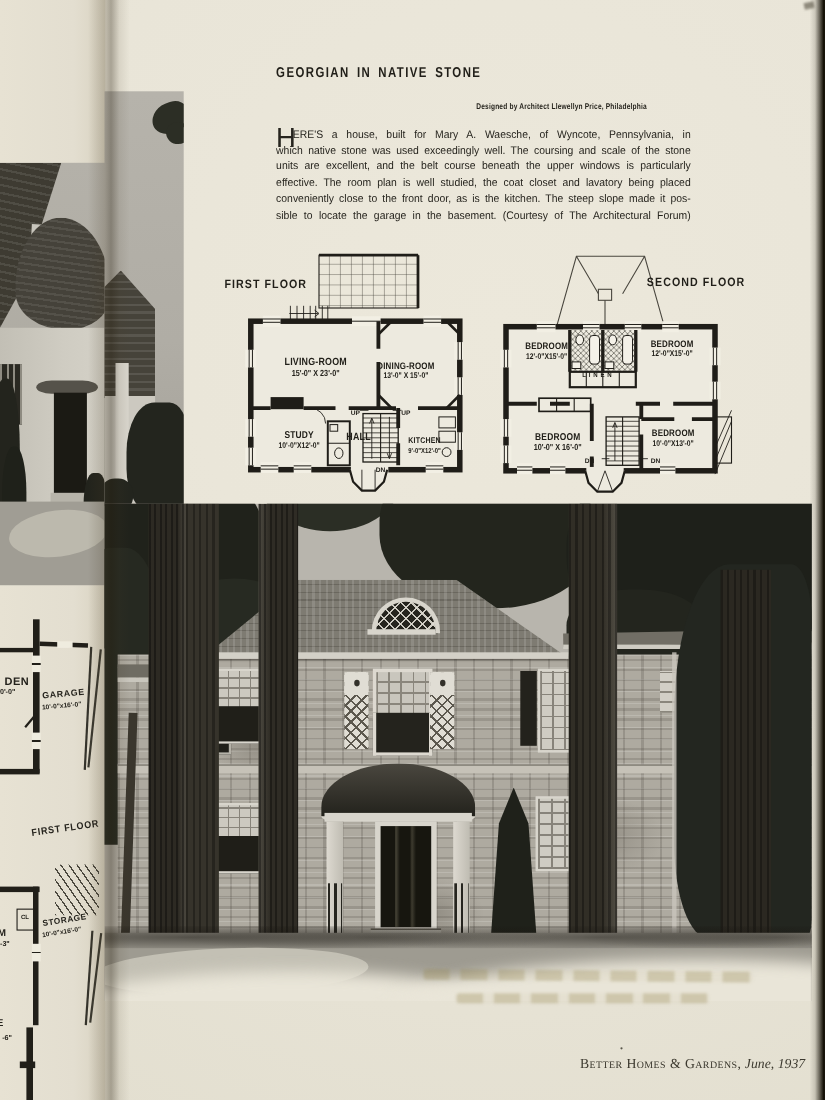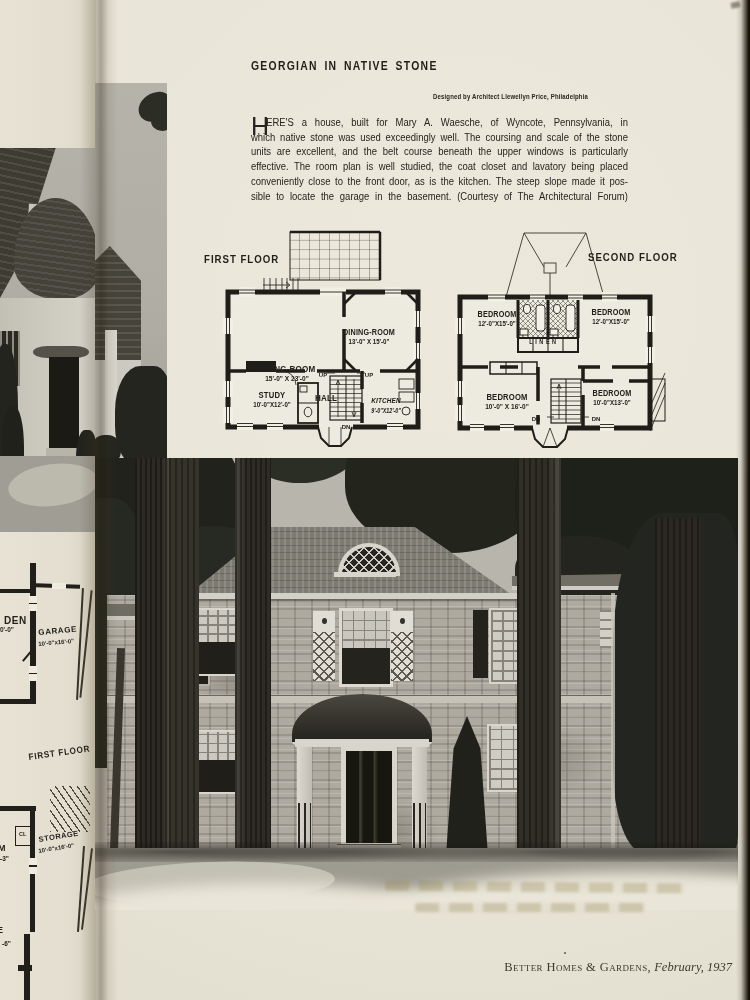--- a/index.html
+++ b/index.html
@@ -262,36 +262,36 @@
       <path stroke-width="0.8" d="M202 198L217 162M202 186L217 152M202 210L217 174"></path>
 
       <rect x="85" y="203.5" width="34" height="7" fill="#edeadf" stroke="none"></rect>
       <path stroke-width="2" fill="#edeadf" d="M84 207L87 218L95 226L109 226L117 218L120 207"></path>
       <path stroke-width="0.8" d="M95 226L102 207M109 226L102 207"></path>
     </g>
     <text x="88" y="200" font-size="6" fill="#1f1d18" text-anchor="middle">DN</text>
     <text x="148" y="200" font-size="6" fill="#1f1d18" text-anchor="middle">DN</text>
   </svg>
 
-  <div class="a roomlbl" style="left:235px;top:325px;width:104px;margin-top:39px;">
+  <div class="a roomlbl" style="left:235px;top:325px;width:104px;">
     <div class="rn" style="font-size:9.5px;">LIVING-ROOM</div>
     <div class="rd" style="font-size:8px;">15'-0" X 23'-0"</div>
   </div>
   <div class="a roomlbl" style="left:332px;top:327px;width:74px;">
     <div class="rn" style="font-size:8.5px;">DINING-ROOM</div>
     <div class="rd" style="font-size:7.5px;">13'-0" X 15'-0"</div>
   </div>
   <div class="a roomlbl" style="left:243px;top:390px;width:58px;">
     <div class="rn" style="font-size:9px;">STUDY</div>
     <div class="rd" style="font-size:7.5px;">10'-0"X12'-0"</div>
   </div>
   <div class="a roomlbl" style="left:306px;top:393px;width:40px;">
     <div class="rn" style="font-size:9.5px;">HALL</div>
   </div>
-  <div class="a roomlbl" style="left:362px;top:396px;width:48px;font-style:italic;">
+  <div class="a roomlbl" style="left:362px;top:396px;width:48px;">
     <div class="rn" style="font-size:7.5px;">KITCHEN</div>
     <div class="rd" style="font-size:6.5px;">9'-0"X12'-0"</div>
   </div>
   <div class="a roomlbl" style="left:464px;top:309px;width:66px;">
     <div class="rn" style="font-size:8.5px;">BEDROOM</div>
     <div class="rd" style="font-size:7.5px;">12'-0"X15'-0"</div>
   </div>
   <div class="a roomlbl" style="left:577px;top:307px;width:68px;">
     <div class="rn" style="font-size:8.5px;">BEDROOM</div>
     <div class="rd" style="font-size:7.5px;">12'-0"X15'-0"</div>
@@ -429,19 +429,19 @@
     <div class="ph" style="left:-70px;top:425px;width:480px;height:95px;background:#e9e5d8;border-radius:50%;filter:blur(7px);"></div>
     <div class="ph" style="left:255px;top:414px;width:570px;height:100px;background:#e9e5d8;border-radius:50%;filter:blur(7px);"></div>
   </div>
 
   <div class="a ghost" style="left:385px;top:882px;width:300px;height:10px;transform:rotate(.5deg);"></div>
   <div class="a ghost" style="left:415px;top:903px;width:230px;height:9px;"></div>
 
   <div class="a fdot"></div>
   <div class="a footer">
     <span class="fm">Better Homes &amp; Gardens,</span>
-    <span class="fi">February, 1937</span>
+    <span class="fi">June, 1937</span>
   </div>
 
   <div class="a gutter"></div>
   <div class="a redge"></div>
   <div class="a smudge"></div>
 </div>
 
 </body></html>

